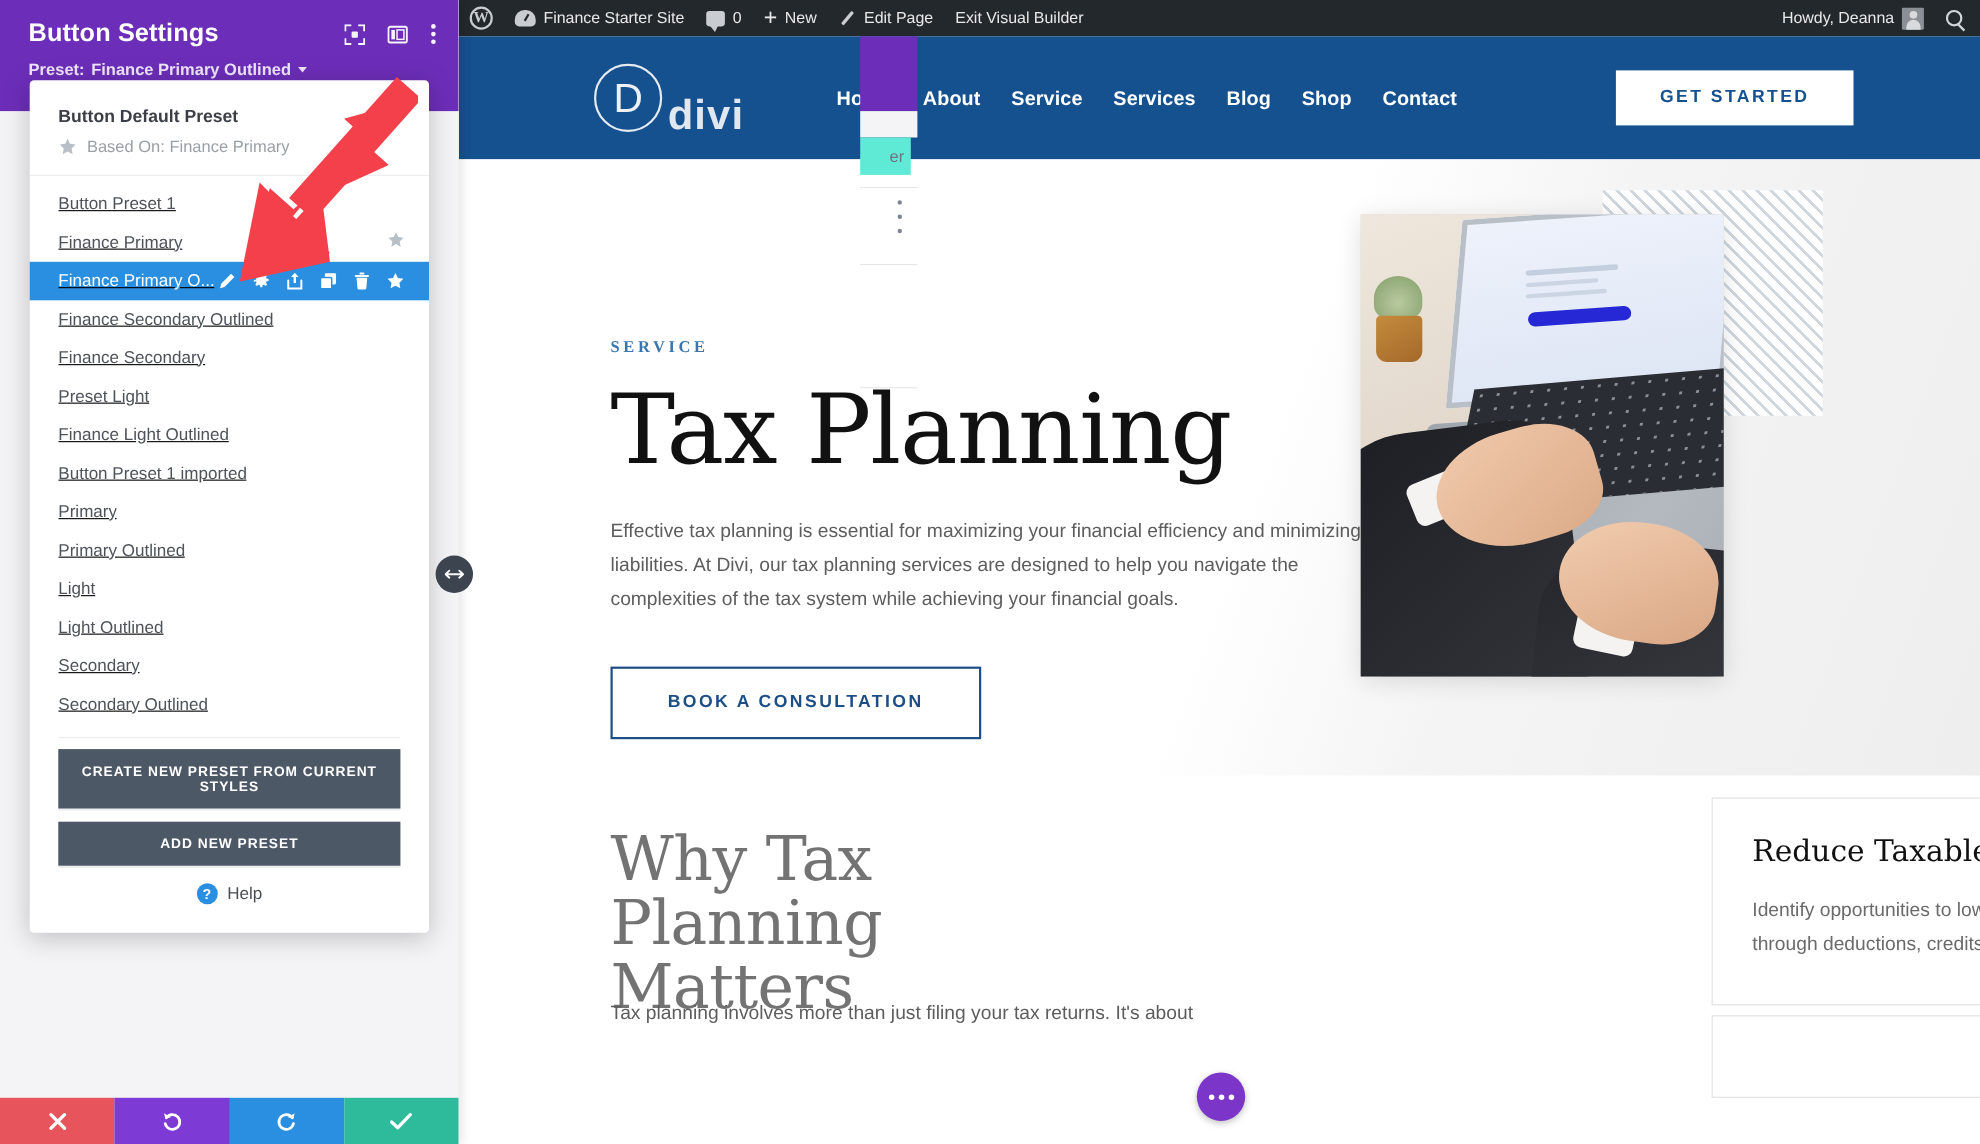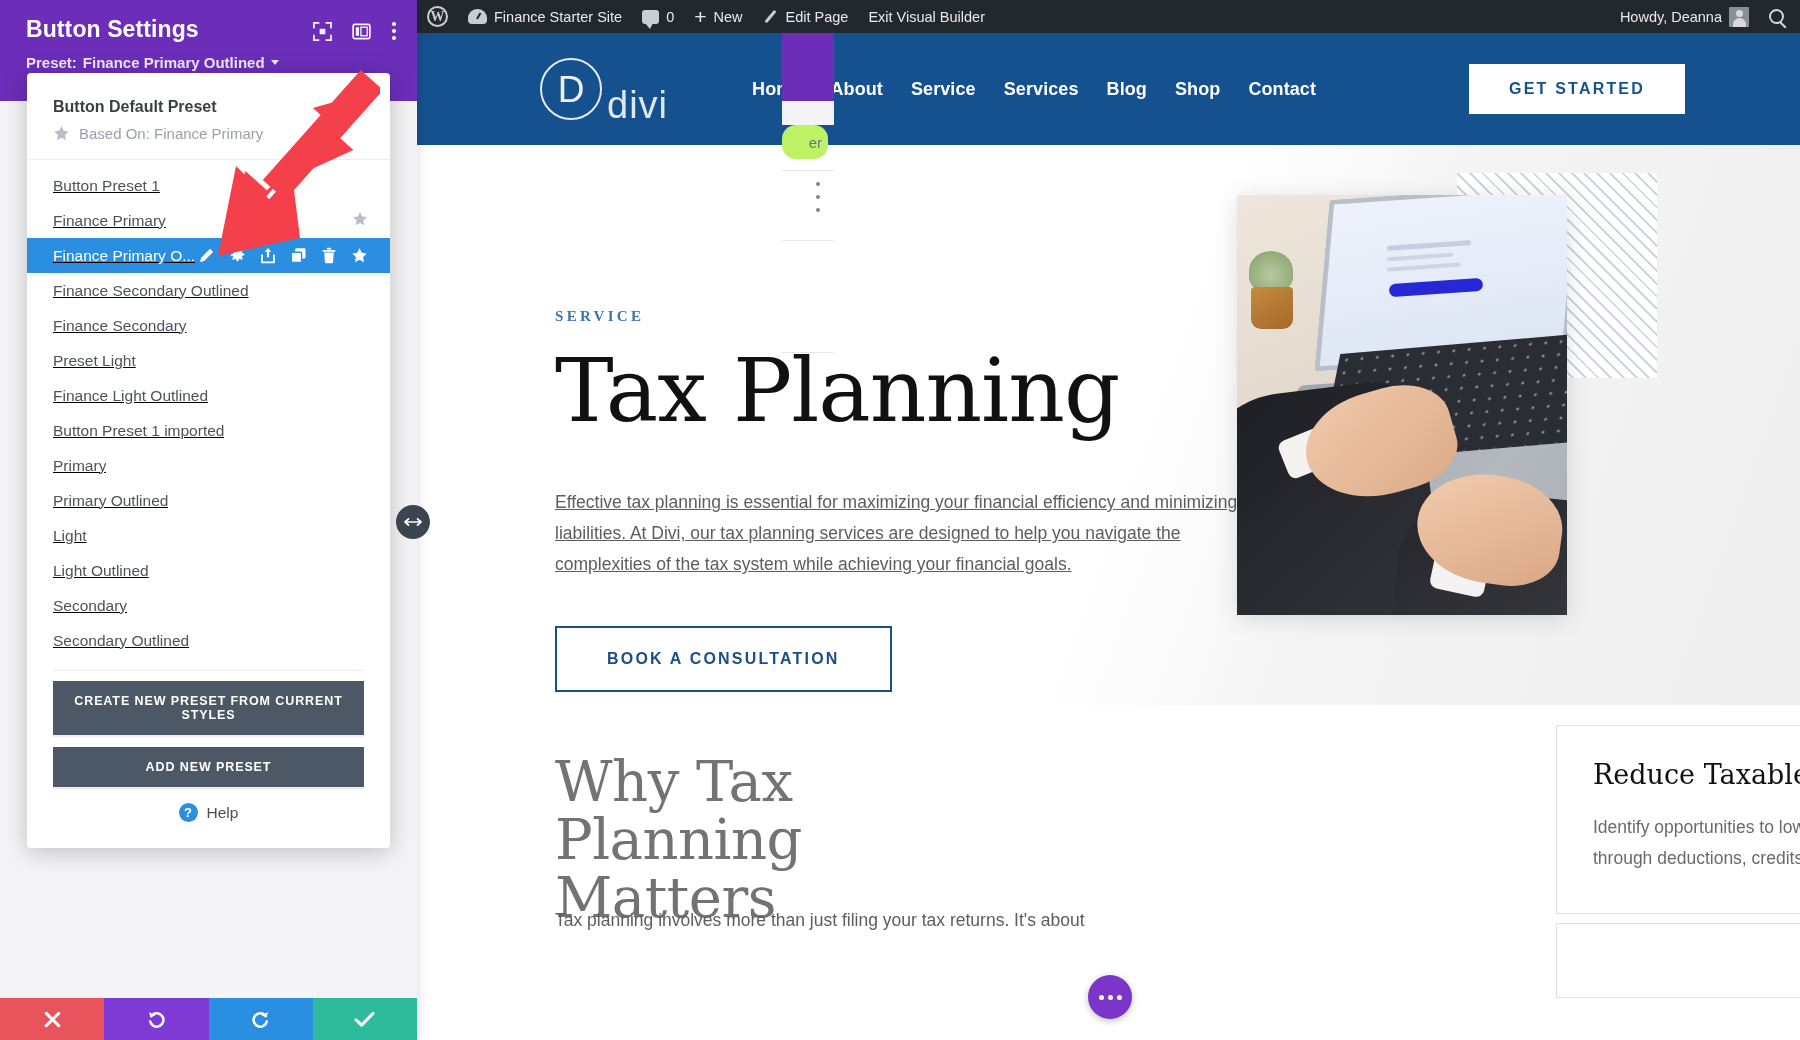--- a/index.html
+++ b/index.html
@@ -89,21 +89,21 @@
   }
   #divi-logo { display:flex; align-items:center; margin-left: 123px; gap: 3px;}
   .divi-mark {
     width: 62px; height: 62px; border-radius: 50%;
     border: 2px solid #e5eaf1;
     display:flex; align-items:center; justify-content:center;
     color:#eef2f7; font-size: 37px; font-family:"Liberation Sans", sans-serif; font-weight:300;
     line-height:1;
   }
   .divi-word {
-    color: #dfe7f0; font-size: 38px; font-weight: 400; letter-spacing: 1px;
+    color: #dfe7f0; font-size: 38px; font-weight: 700; letter-spacing: 1px;
     margin-left: 2px;
     margin-top: 32px;
   }
   #site-nav { display: flex; align-items: center; gap: 28px; margin-left: 84px; }
   #site-nav a {
     color: #ffffff; font-size: 18px; font-weight: 700; text-decoration: none;
     letter-spacing: 0.1px;
   }
   #get-started-btn {
     margin-left: auto; margin-right: 115px;
@@ -123,23 +123,22 @@
   .eyebrow {
     color: #3a76ad; font-size: 15px; font-weight: 700; letter-spacing: 3.3px;
     font-family:"Liberation Serif", serif;
   }
   h1.bigtitle {
     font-family: "DejaVu Serif", serif;
     font-size: 88px; font-weight: 400; line-height: 1.0;
     color: #111111; margin-top: 22px; letter-spacing: -1px;
   }
   p.hero-copy {
-    margin-top: 52px; color: #5d5d5d; font-size: 17.5px; line-height: 1.78;
+    margin-top: 32px; color: #5d5d5d; font-size: 17.5px; line-height: 1.78;
     max-width: 715px;
-    text-decoration: underline;
   }
   #book-btn {
     margin-top: 46px; display: inline-block;
     border: 2px solid #1d4e86; color: #1d4e86; background: transparent;
     font-size: 16px; font-weight: 700; letter-spacing: 2.2px;
     padding: 22px 50px; cursor: pointer;
   }
   #hero-image-wrap { position: absolute; left: 820px; top: 28px; width: 420px; height: 450px;}
   #hatch {
     position: absolute; right: 0; top: 0; width: 200px; height: 205px;
@@ -237,24 +236,23 @@
   #drag-handle {
     position:absolute; left: 396px; top: 505px; width: 34px; height: 34px;
     background:#3b444f; border-radius:50%;
     display:flex; align-items:center; justify-content:center; z-index: 40; cursor:ew-resize;
   }
   #drag-handle svg { display:block; }
 
   
   #ghost-tab {
     position:absolute; left: 365px; top: 125px; width: 46px; height: 34px;
-    background:#bef264; color:#6d7683; font-size:15px;
+    background:#5eead4; color:#6d7683; font-size:15px;
     display:flex; align-items:center; justify-content:flex-end; padding-right:6px;
     z-index: 5;
-    border-radius: 14px;
   }
   #ghost-purple {
     position:absolute; left: 365px; top: 33px; width: 52px; height: 68px;
     background:#6c2eb9; z-index: 5;
   }
   #ghost-white {
     position:absolute; left:365px; top:101px; width:52px; height:24px; background:#f4f4f6; z-index:5;
   }
   #ghost-dots {
     position:absolute; left: 392px; top: 182px; width: 18px; height: 30px;

